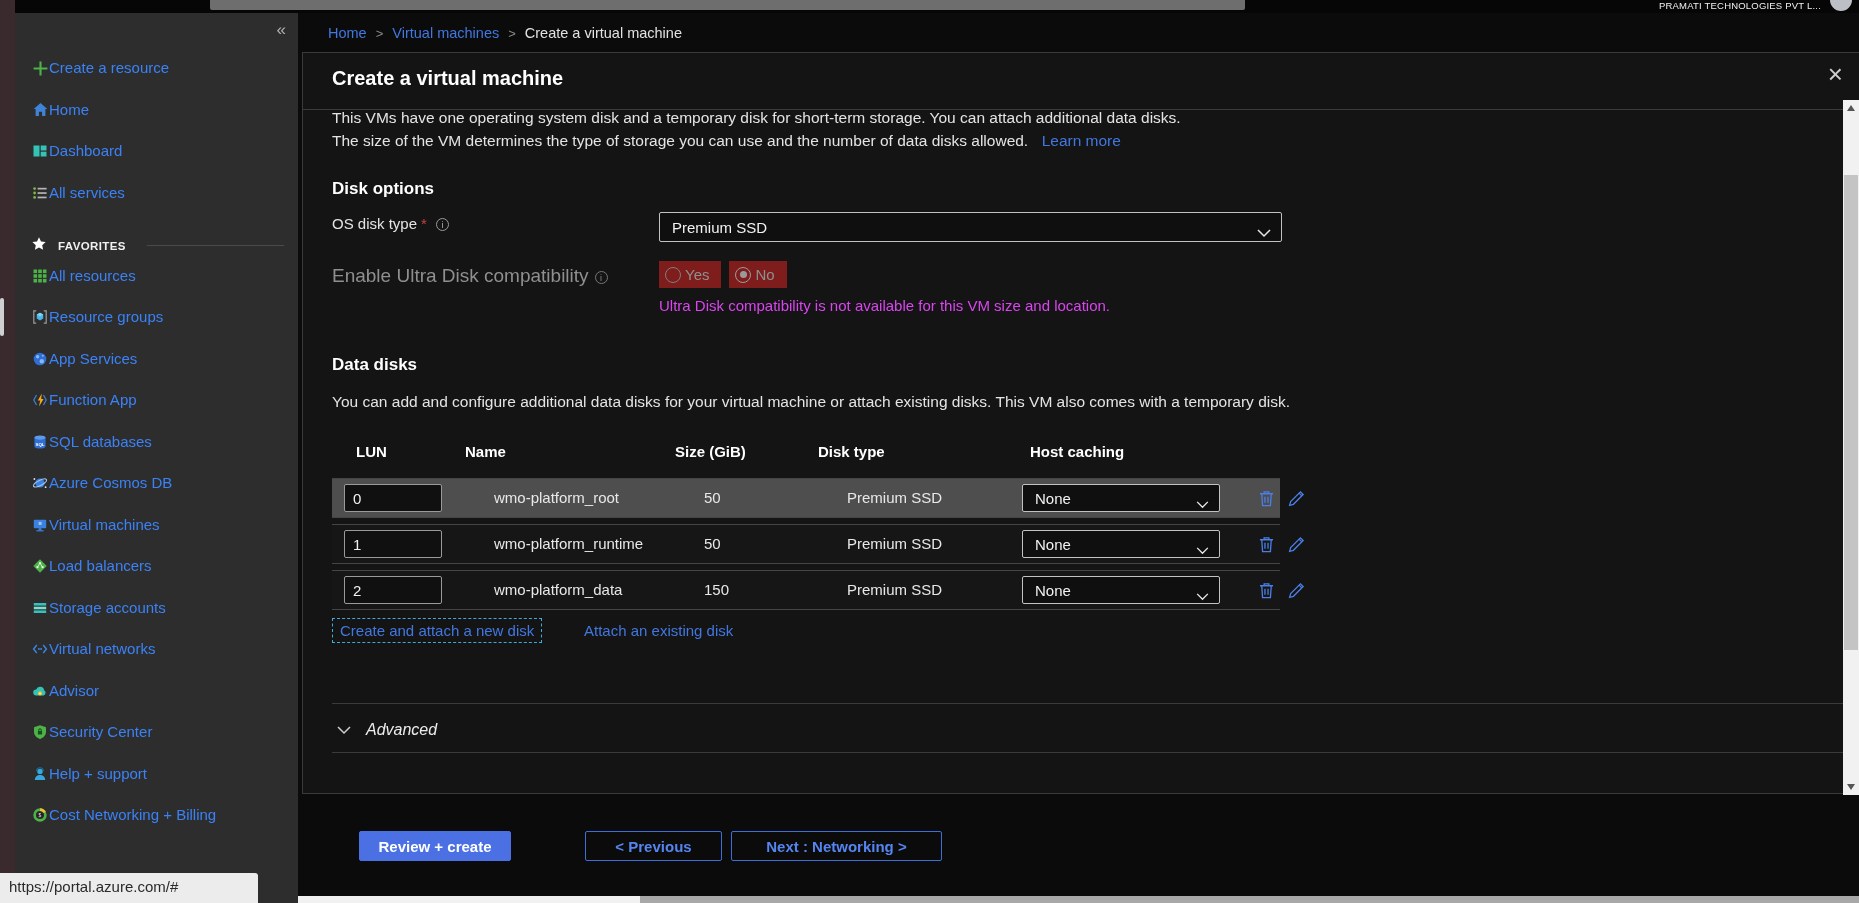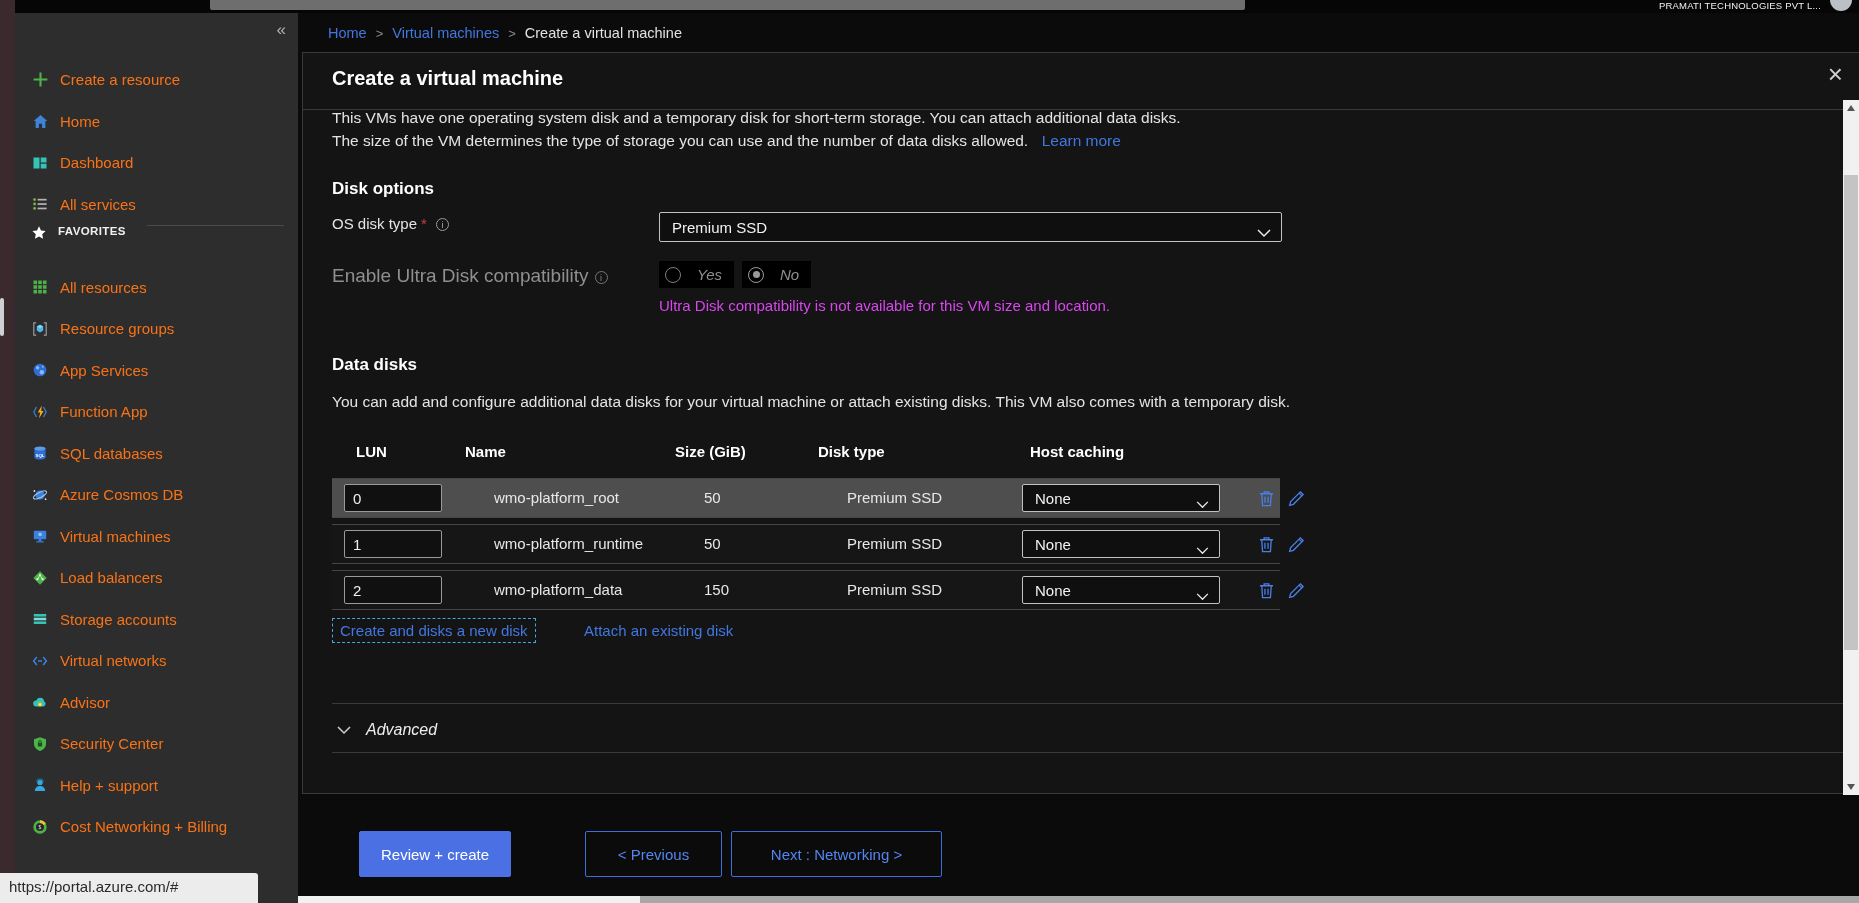--- a/index.html
+++ b/index.html
@@ -14,23 +14,23 @@
   .avatar { position:absolute; right:7px; top:-11px; width:22px; height:22px; border-radius:50%; background:#bcc0c6; }
 
   
   .left-strip { position:absolute; left:0; top:0; width:15px; height:903px; background:#3a2a2d; z-index:31; }
   .strip-indicator { position:absolute; left:0; top:298px; width:4px; height:38px; background:#d0d0d2; border-radius:2px; }
 
   
   .sidebar { position:absolute; left:15px; top:13px; width:283px; height:890px; background:#2d2d2d; z-index:20; overflow:hidden; }
   .collapse-btn { position:absolute; top:7px; right:12px; font-size:17px; color:#b0b0b0; cursor:pointer; }
   .side-list { position:absolute; top:46px; left:0; right:0; }
-  .side-item { height:41.5px; display:flex; align-items:center; padding-left:16px; gap:11px; color:#f97316; font-size:15px; cursor:pointer; }
+  .side-item { height:41.5px; display:flex; padding-left:16px; color:#3b82f6; font-size:15px; cursor:pointer; }
   .side-item .ico { width:18px; height:18px; display:flex; align-items:center; justify-content:center; flex:0 0 18px; }
-  .fav-row { height:41.5px; display:flex; padding-left:16px; gap:11px; }
+  .fav-row { height:41.5px; display:flex; align-items:center; padding-left:16px; gap:11px; }
   .fav-label { color:#f0f0f0; font-size:11.5px; font-weight:bold; letter-spacing:.4px; }
   .fav-line { flex:1; height:1px; background:#4a4a4a; margin:0 14px 0 10px; }
 
   
   .main { position:absolute; left:298px; top:13px; width:1561px; height:890px; background:#0b0b0b; }
   .breadcrumb { position:absolute; left:30px; top:8px; height:24px; display:flex; align-items:center; gap:9px; font-size:14.5px; }
   .crumb-link { color:#4277e0; cursor:pointer; }
   .crumb-sep { color:#8a8a8a; font-size:13px; }
   .crumb-current { color:#e2e2e2; }
 
@@ -47,39 +47,39 @@
   .muted { color:#d946ef; }
 
   .req { color:#c84040; margin:0 3px 0 4px; }
   .info-i { display:inline-block; width:13px; height:13px; border:1px solid #9a9a9a; border-radius:50%; font-size:9px; color:#b5b5b5; text-align:center; line-height:12px; vertical-align:1px; margin-left:6px; font-style:normal; }
   .info-i::after { content:"i"; }
   .info-dim { border-color:#777; color:#8a8a8a; }
 
   .dropdown { position:absolute; height:30px; background:#0f0f0f; border:1px solid #c2c2c2; border-radius:2px; display:flex; align-items:center; padding:0 12px; color:#f2f2f2; font-size:15px; cursor:pointer; }
   .dropdown .chev { position:absolute; right:10px; top:11px; }
 
-  .chip { display:inline-flex; align-items:center; gap:16px; height:27px; padding:0 12px 0 6px; background:#000000;font-style:italic; }
+  .chip { display:inline-flex; align-items:center; gap:4px; height:27px; padding:0 12px 0 6px; background:#7f1d1d; }
   .radio { width:16px; height:16px; border:1.6px solid #7d7d7d; border-radius:50%; display:inline-flex; align-items:center; justify-content:center; }
   .radio .dot { width:7px; height:7px; border-radius:50%; background:#9a9a9a; }
   .chip span.rlabel { color:#8f8f8f; font-size:15px; }
 
   .th { position:absolute; color:#fff; font-weight:bold; font-size:15px; }
   .drow { position:absolute; left:29px; width:948px; height:40px; border-top:1px solid #454545; border-bottom:1px solid #454545; background:#161616; }
   .drow.hl { background:#4e4e4e; }
   .lun-input { position:absolute; left:12px; top:5px; width:98px; height:28px; background:#101010; border:1px solid #9a9a9a; border-radius:2px; color:#f0f0f0; font-size:15px; padding:0 8px; font-family:"Liberation Sans",sans-serif; }
   .cell { position:absolute; top:10px; color:#e8e8e8; font-size:15px; }
   .row-dd { position:absolute; left:690px; top:5px; width:198px; height:28px; }
   .row-icon { position:absolute; top:9px; width:20px; height:22px; cursor:pointer; }
 
   .dashed-link { position:absolute; border:1px dashed #3fa9dc; padding:3px 7px; font-size:15px; color:#4277e0; cursor:pointer; }
 
   .divider { position:absolute; left:29px; right:16px; height:1px; background:#3a3a3a; }
   .advanced { position:absolute; left:34px; display:flex; align-items:center; gap:15px; color:#ededed; font-size:16px; cursor:pointer;font-style:italic; }
 
-  .btn { position:absolute; height:46px; border-radius:2px; font-size:15px; display:flex; align-items:center; justify-content:center; cursor:pointer; font-family:"Liberation Sans",sans-serif; }
+  .btn { position:absolute; height:30px; border-radius:2px; font-size:15px; display:flex; align-items:center; justify-content:center; cursor:pointer; font-family:"Liberation Sans",sans-serif;font-weight:bold; }
   .btn-primary { background:#4a70e4; color:#fff; border:1px solid #4a70e4; }
   .btn-outline { background:transparent; color:#5585f0; border:1px solid #3e6edb; }
 
   
   .vscroll { position:absolute; right:0; top:100px; width:16px; height:695px; background:#f1f1f1; z-index:40; }
   .vthumb { position:absolute; left:1px; top:75px; width:14px; height:475px; background:#c4c4c4; }
   .arrow-up, .arrow-down { position:absolute; left:4px; width:0; height:0; border-left:4.5px solid transparent; border-right:4.5px solid transparent; }
   .arrow-up { top:5px; border-bottom:6px solid #555; }
   .arrow-down { bottom:5px; border-top:6px solid #555; }
   .hscroll { position:absolute; left:298px; right:0; bottom:0; height:7px; background:#f1f1f1; z-index:40; }
@@ -429,21 +429,21 @@
           </div>
           <span class="row-icon" style="left:925px;"><svg width="19" height="21" viewBox="0 0 16 16">
                 <path d="M2.5 4h11M6 4V2.5h4V4M4 4l.7 10h6.6L12 4M6.7 6.5v5M9.3 6.5v5" fill="none" stroke="#4a7fe8" stroke-width="1.1"></path>
               </svg></span>
           <span class="row-icon" style="left:955px;"><svg width="19" height="21" viewBox="0 0 16 16">
                 <path d="M2.2 13.8l.9-3.2 8.2-8.2 2.3 2.3-8.2 8.2Z" fill="none" stroke="#4a7fe8" stroke-width="1.1"></path>
                 <path d="M10.2 3.5l2.3 2.3" stroke="#4a7fe8" stroke-width="1.1"></path>
               </svg></span>
         </div>
 
-        <div class="dashed-link" style="left:29px; top:507px;">Create and disks a new disk</div>
+        <div class="dashed-link" style="left:29px; top:507px;">Create and attach a new disk</div>
         <div class="link" style="position:absolute; left:281px; top:511px; font-size:15px;">Attach an existing disk</div>
 
         <div class="divider" style="top:592px;"></div>
         <div class="advanced" style="top:610px;">
           <span><svg width="14" height="9" viewBox="0 0 14 9">
                 <path d="M1 1l6 6 6-6" fill="none" stroke="#cfcfcf" stroke-width="1.5"></path>
               </svg></span>
           <span>Advanced</span>
         </div>
         <div class="divider" style="top:641px;"></div>

